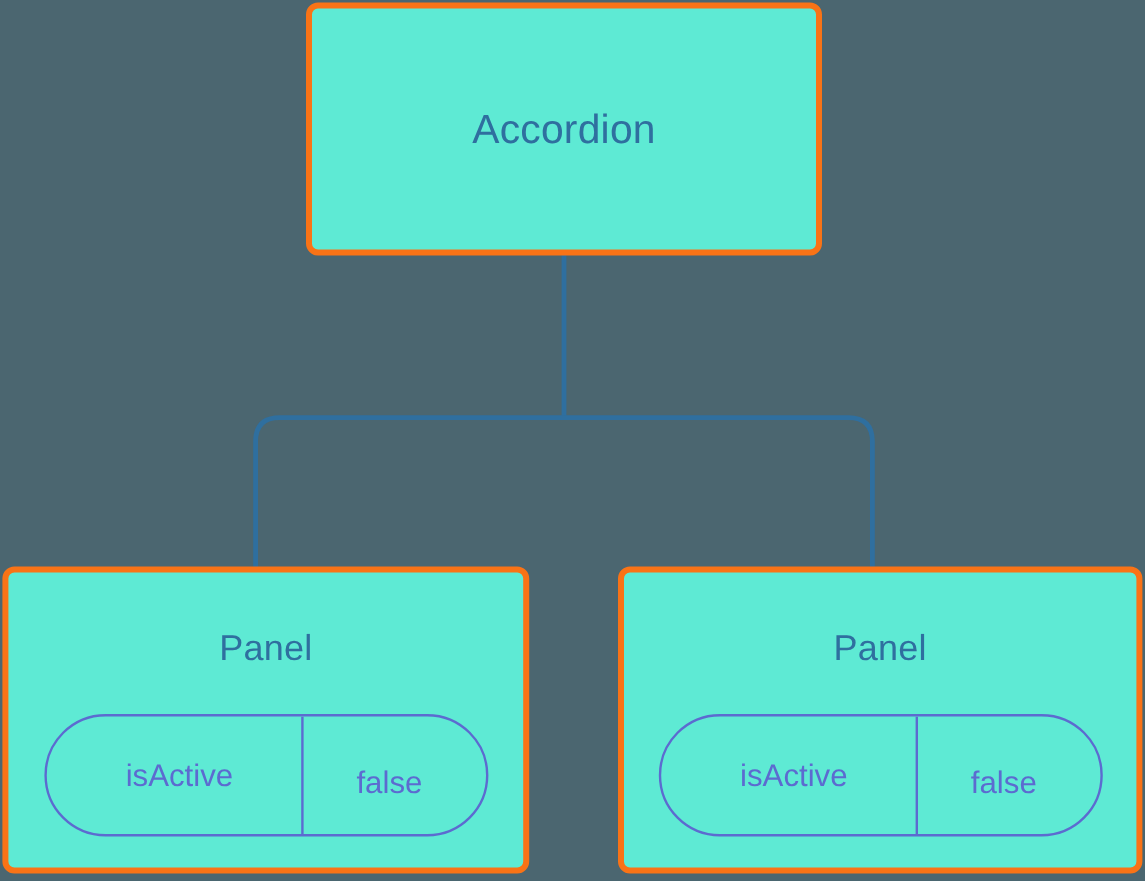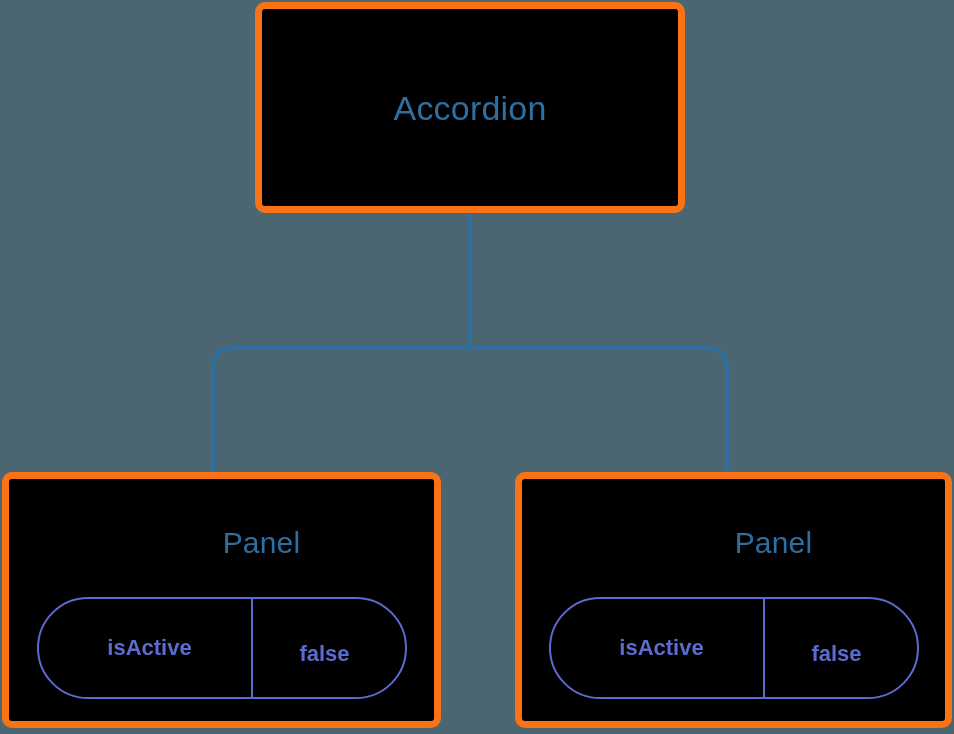--- a/index.html
+++ b/index.html
@@ -23,22 +23,22 @@
   #connector-layer {
     position: absolute;
     left: 0;
     top: 0;
     width: 954px;
     height: 734px;
   }
   .node-box {
     position: absolute;
     box-sizing: border-box;
-    background: #000000;
-    border: 7px solid #f97316;
+    background: #5eead4;
+    border: 5px solid #f97316;
     border-radius: 10px;
   }
   #node-accordion {
     left: 255px;
     top: 2px;
     width: 430px;
     height: 211px;
   }
   #node-panel-0 {
     left: 2px;
@@ -65,21 +65,20 @@
   #node-accordion .node-title {
     top: 50%;
     transform: translateY(-50%);
     font-size: 34px;
     line-height: 40px;
   }
   .node-panel .node-title {
     top: 46px;
     font-size: 30px;
     line-height: 36px;
-    margin-left: 40px;
   }
   .prop-pill {
     position: absolute;
     top: 118px;
     left: 50%;
     transform: translateX(-50%);
     display: flex;
     align-items: stretch;
     box-sizing: border-box;
     height: 102px;
@@ -87,25 +86,24 @@
     border-radius: 51px;
     background: transparent;
     overflow: hidden;
   }
   .prop-key,
   .prop-value {
     display: flex;
     align-items: center;
     justify-content: center;
     color: #5c6bd0;
-    font-size: 22px;
+    font-size: 26px;
     line-height: 34px;
     white-space: nowrap;
     box-sizing: border-box;
-    font-weight: bold;
   }
   .prop-key {
     width: 214px;
     padding-left: 10px;
     border-right: 2px solid #5c6bd0;
   }
   .prop-value {
     width: 152px;
     padding-right: 8px;
     margin-top: 12px;

